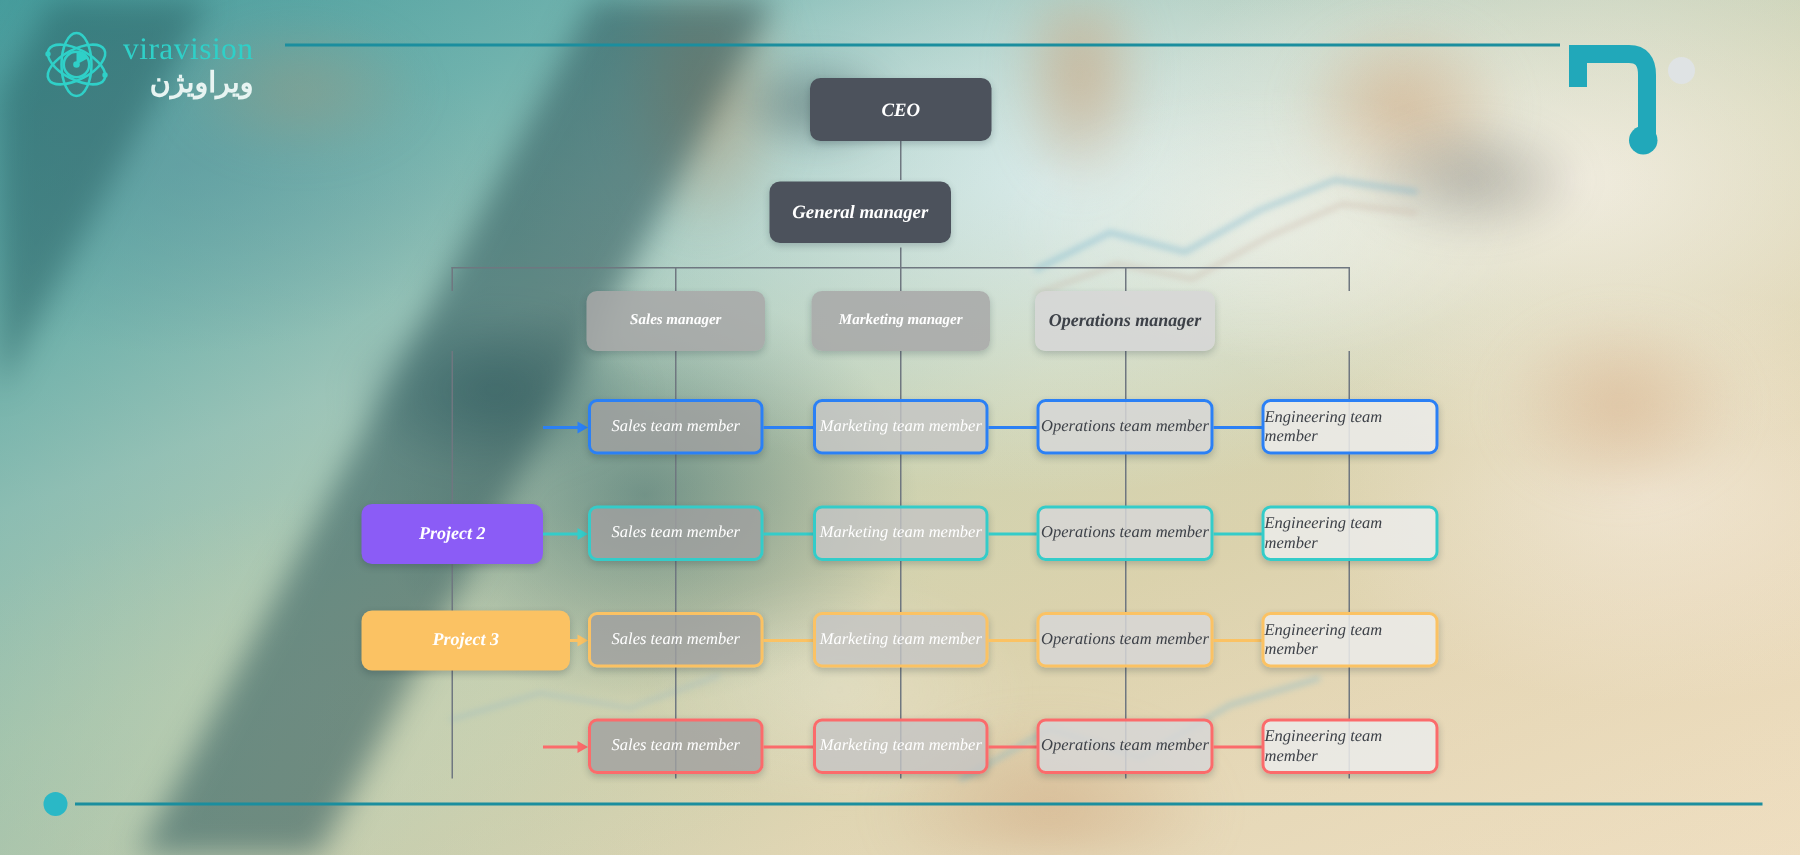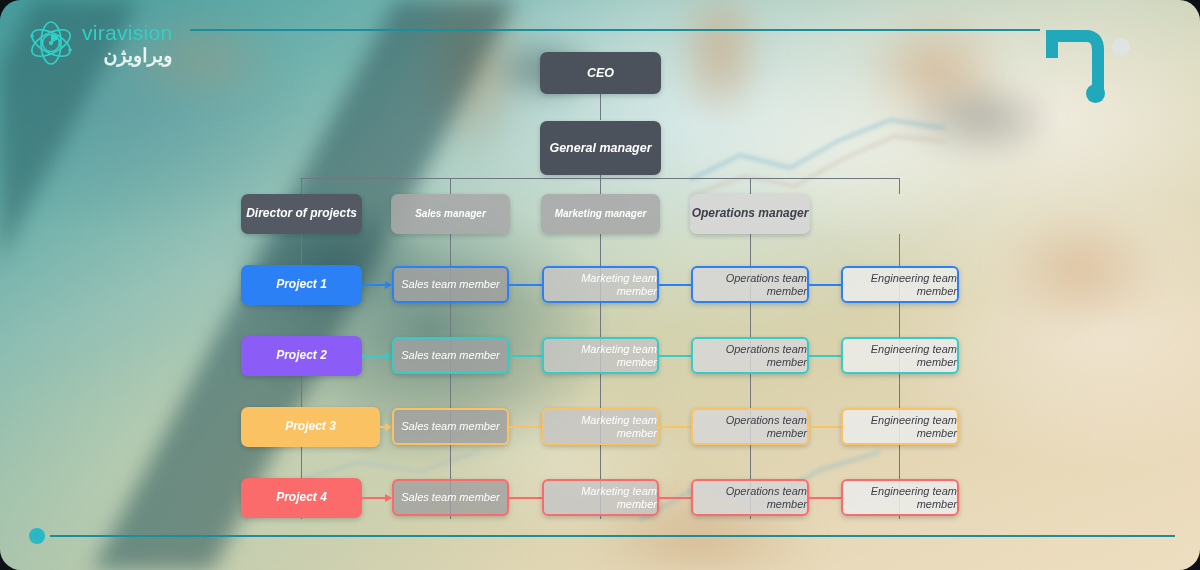--- a/index.html
+++ b/index.html
@@ -1,20 +1,19 @@
 <!DOCTYPE html>
 <html><head>
 <meta charset="utf-8">
 <style>
   html,body{margin:0;padding:0;background:#0c1116;}
   *{box-sizing:border-box;}
   #stage{
     position:relative;width:1200px;height:570px;overflow:hidden;
-    font-family:Liberation Sans, sans-serif;
-    border-radius:21px;
+    font-family:Liberation Serif, serif;
   }
 
   
   .bg-layer{position:absolute;inset:0;}
   .bg-base{
     background:
       radial-gradient(ellipse 300px 180px at 120px 110px, rgba(120,150,160,.55), rgba(120,150,160,0) 70%),
       radial-gradient(ellipse 420px 260px at 1050px 120px, rgba(250,245,240,.85), rgba(250,245,240,0) 72%),
       radial-gradient(ellipse 520px 300px at 700px 120px, rgba(225,242,248,.9), rgba(225,242,248,0) 70%),
       radial-gradient(ellipse 260px 200px at 430px 330px, rgba(36,78,84,.55), rgba(36,78,84,0) 70%),
@@ -54,21 +53,21 @@
 
   
   .deco-line{position:absolute;height:2px;background:#1b8e9e;}
   .deco-dot{position:absolute;border-radius:50%;}
   .hook{position:absolute;}
 
   
   .node{
     position:absolute;display:flex;align-items:center;justify-content:center;
     border-radius:7px;font-style:italic;font-weight:bold;
-    text-align:right;line-height:1.15;
+    text-align:left;line-height:1.15;
     box-shadow:0 2px 5px rgba(20,40,50,.22);
   }
   .node-exec{background:#4c525c;color:#ffffff;font-size:12.5px;}
   .node-dir{background:#545a64;color:#ffffff;font-size:12px;}
   .node-mgr-mid{background:rgba(168,168,168,.86);color:#ffffff;font-size:10px;}
   .node-mgr-light{background:rgba(214,214,214,.88);color:#3d4148;font-size:12px;}
   .node-mgr-lighter{background:rgba(234,234,232,.9);color:#3d4148;font-size:12px;}
   .node-proj{color:#ffffff;font-size:12px;}
   .node-team{
     font-size:11px;font-style:italic;font-weight:normal;
@@ -148,40 +147,34 @@
 
   <div class="conn conn-v" style="left:301px;top:234px;height:285px;"></div>
   <div class="conn conn-v" style="left:450px;top:234px;height:285px;"></div>
   <div class="conn conn-v" style="left:600px;top:234px;height:285px;"></div>
   <div class="conn conn-v" style="left:750px;top:234px;height:285px;"></div>
   <div class="conn conn-v" style="left:899px;top:234px;height:285px;"></div>
 
   <div class="node node-exec" style="left:540px;top:52px;width:121px;height:42px;">
     <span>CEO</span>
   </div>
-  <div class="node node-exec" style="left:540px;top:121px;width:121px;height:54px;">
+  <div class="node node-exec" style="left:513px;top:121px;width:121px;height:41px;">
     <span>General manager</span>
   </div>
 
-  <div class="node node-dir" style="left:241px;top:194px;width:121px;height:40px;">
-    <span>Director of projects</span>
-  </div>
   <div class="node node-mgr-mid" style="left:391px;top:194px;width:119px;height:40px;">
     <span>Sales manager</span>
   </div>
   <div class="node node-mgr-mid" style="left:541px;top:194px;width:119px;height:40px;">
     <span>Marketing manager</span>
   </div>
   <div class="node node-mgr-light" style="left:690px;top:194px;width:120px;height:40px;">
     <span>Operations manager</span>
   </div>
 
-  <div class="node node-proj" style="left:241px;top:265px;width:121px;height:40px;background:#2b80f5;">
-    <span>Project 1</span>
-  </div>
   <div class="arrow-line" style="left:362px;top:284px;width:25px;background:#2b80f5;"></div>
   <div class="arrow-head" style="left:385px;top:280.5px;border-left:7px solid #2b80f5;"></div>
   <div class="node node-team team-dark" style="left:392px;top:266px;width:117px;height:37px;border-color:#2b80f5;">
     <span>Sales team member</span>
   </div>
   <div class="link-h" style="left:509px;top:284px;width:33px;background:#2b80f5;"></div>
   <div class="node node-team team-mid" style="left:542px;top:266px;width:117px;height:37px;border-color:#2b80f5;">
     <span>Marketing team member</span>
   </div>
   <div class="link-h" style="left:659px;top:284px;width:33px;background:#2b80f5;"></div>
@@ -228,23 +221,20 @@
   </div>
   <div class="link-h" style="left:659px;top:426px;width:33px;background:#fbc263;"></div>
   <div class="node node-team team-light" style="left:691px;top:408px;width:118px;height:37px;border-color:#fbc263;">
     <span>Operations team member</span>
   </div>
   <div class="link-h" style="left:809px;top:426px;width:33px;background:#fbc263;"></div>
   <div class="node node-team team-pale" style="left:841px;top:408px;width:118px;height:37px;border-color:#fbc263;">
     <span>Engineering team member</span>
   </div>
 
-  <div class="node node-proj" style="left:241px;top:478px;width:121px;height:40px;background:#fb6b6b;">
-    <span>Project 4</span>
-  </div>
   <div class="arrow-line" style="left:362px;top:497px;width:25px;background:#fb6b6b;"></div>
   <div class="arrow-head" style="left:385px;top:493.5px;border-left:7px solid #fb6b6b;"></div>
   <div class="node node-team team-dark" style="left:392px;top:479px;width:117px;height:37px;border-color:#fb6b6b;">
     <span>Sales team member</span>
   </div>
   <div class="link-h" style="left:509px;top:497px;width:33px;background:#fb6b6b;"></div>
   <div class="node node-team team-mid" style="left:542px;top:479px;width:117px;height:37px;border-color:#fb6b6b;">
     <span>Marketing team member</span>
   </div>
   <div class="link-h" style="left:659px;top:497px;width:33px;background:#fb6b6b;"></div>

